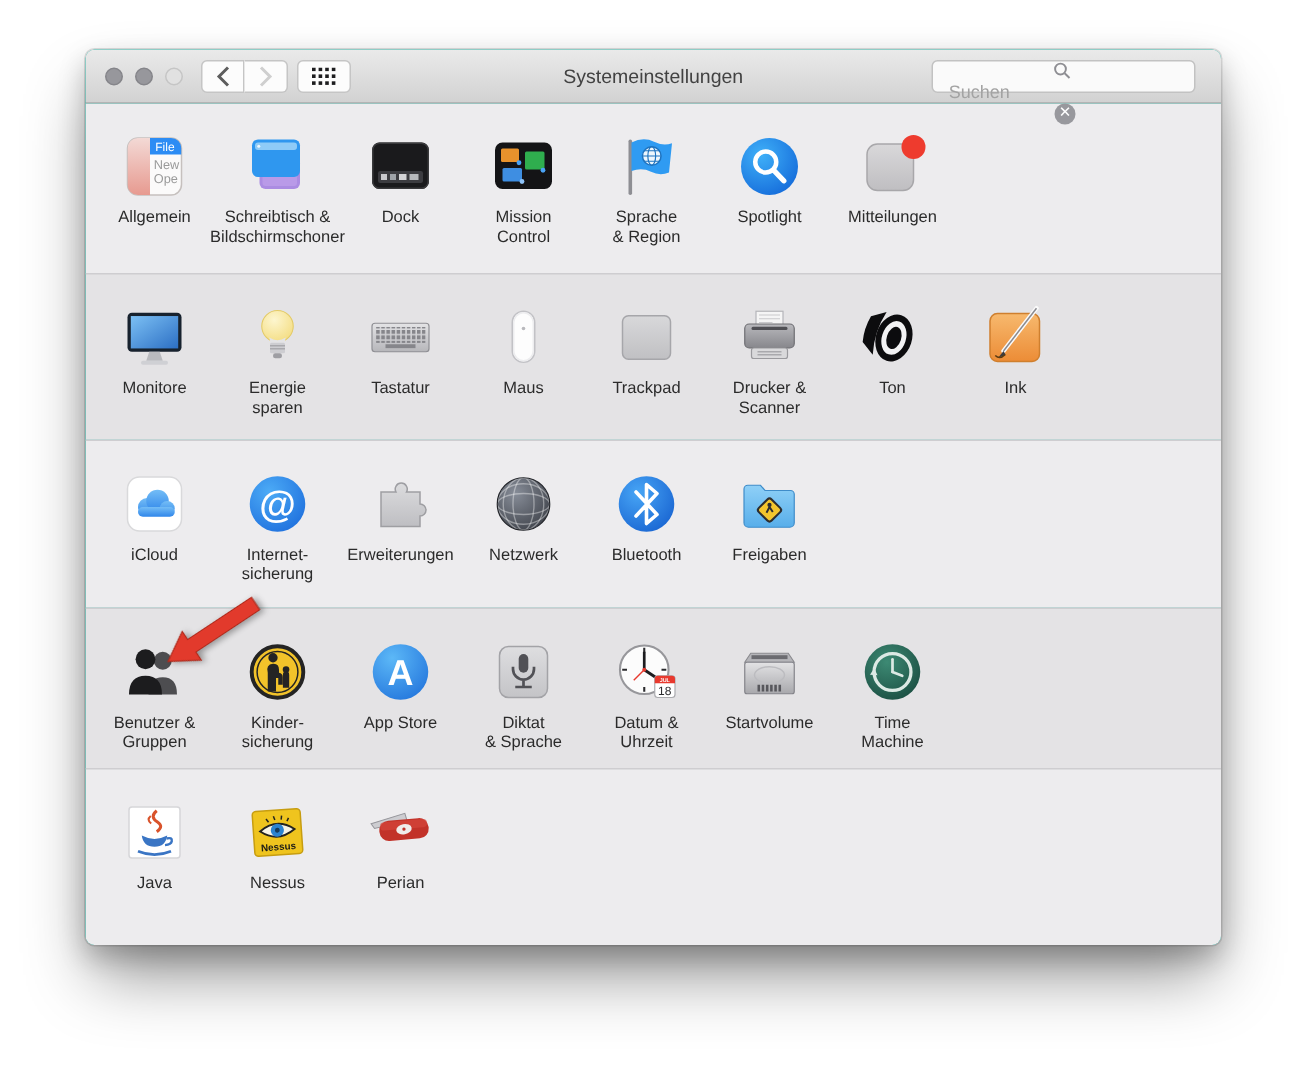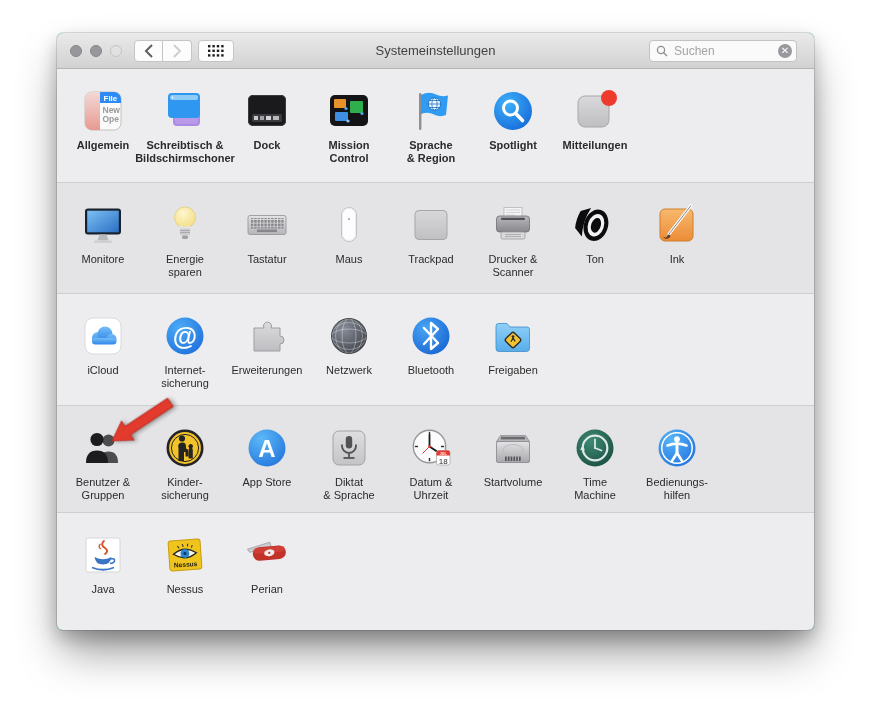--- a/index.html
+++ b/index.html
@@ -10,29 +10,29 @@
   .lights{position:absolute;left:13px;top:12px;display:flex;gap:8px;}
   .light{width:12px;height:12px;border-radius:50%;box-sizing:border-box;}
   .l-close,.l-min{background:#97979c;border:1px solid #85858a;}
   .l-zoom{background:#e1e1e1;border:1px solid #c5c5c5;}
   .navgroup{position:absolute;left:77px;top:7px;display:flex;}
   .navbtn{width:29px;height:22px;background:#fcfcfc;border:1px solid #c5c5c5;display:flex;align-items:center;justify-content:center;box-sizing:border-box;}
   .navbtn.back{border-radius:4px 0 0 4px;}
   .navbtn.fwd{border-radius:0 4px 4px 0;border-left:none;}
   .gridbtn{position:absolute;left:141px;top:7px;width:36px;height:22px;background:#fcfcfc;border:1px solid #c5c5c5;border-radius:4px;display:flex;align-items:center;justify-content:center;box-sizing:border-box;}
   .wtitle{position:absolute;left:0;right:0;top:0;line-height:35px;text-align:center;font-size:13px;color:#424242;}
-  .search{position:absolute;right:17px;top:7px;width:148px;height:22px;box-sizing:border-box;border:1px solid #c2c2c2;border-radius:4px;background:#fafafa;display:flex;align-items:center;padding:0 4px 0 6px;}
+  .search{position:absolute;right:17px;top:7px;width:176px;height:22px;box-sizing:border-box;border:1px solid #c2c2c2;border-radius:4px;background:#fafafa;display:flex;align-items:center;padding:0 4px 0 6px;flex-direction:column;}
   .search input{flex:1;min-width:0;border:none;outline:none;background:transparent;font-size:12px;color:#333;font-family:"Liberation Sans",sans-serif;}
   .search input::placeholder{color:#a3a3a3;}
   .clear{width:14px;height:14px;border-radius:50%;background:#98989d;color:#fff;font-size:10px;line-height:14px;text-align:center;flex:0 0 auto;cursor:pointer;}
   .band{box-sizing:border-box;display:flex;padding-left:5px;padding-top:19px;}
   .b-light{background:#edecee;}
   .b-dark{background:#e4e3e5;}
   .band+.band{border-top:1px solid #cecdd0;}
-  #r1{height:113px;font-weight:bold;} #r2{height:111px;} #r3{height:112px;} #r4{height:107px;} #r5{height:118px;}
+  #r1{height:113px;} #r2{height:111px;} #r3{height:112px;} #r4{height:107px;} #r5{height:118px;}
   .item{width:82px;display:flex;flex-direction:column;align-items:center;cursor:default;flex:0 0 auto;}
   .icon{width:46px;height:46px;margin-bottom:5px;}
   .plabel{font-size:11px;line-height:13px;color:#2b2b2b;text-align:center;white-space:pre-line;width:106px;margin:0 -12px;}
   .overlay{position:absolute;left:0;top:0;width:872px;height:710px;pointer-events:none;z-index:50;}
 </style>
 </head>
 <body>
 
 <div class="window">
   <div class="titlebar">
@@ -563,40 +563,20 @@
             <circle cx="23" cy="23" r="18.5" fill="url(#g29)"></circle>
             <circle cx="23" cy="23" r="12.3" fill="none" stroke="#dce9e4" stroke-width="2.2"></circle>
             <path d="M10.8 20.5 l-2.8 4.3 5 0.4 z" fill="#dce9e4"></path>
             <line x1="23" y1="23" x2="23" y2="14.5" stroke="#dce9e4" stroke-width="1.8" stroke-linecap="round"></line>
             <line x1="23" y1="23" x2="29.5" y2="25.5" stroke="#dce9e4" stroke-width="1.8" stroke-linecap="round"></line>
           </svg>
       </div>
       <div class="plabel">Time
 Machine</div>
     </div>
-    <div class="item">
-      <div class="icon">
-        <svg width="46" height="46" viewBox="0 0 46 46">
-            <defs>
-              <radialGradient id="g30" cx="0.35" cy="0.28" r="1">
-                <stop offset="0" stop-color="#55b4f7"></stop>
-                <stop offset="1" stop-color="#1a66d9"></stop>
-              </radialGradient>
-            </defs>
-            <circle cx="23" cy="23" r="18.5" fill="url(#g30)"></circle>
-            <circle cx="23" cy="23" r="15.2" fill="none" stroke="#ffffff" stroke-width="1.5"></circle>
-            <circle cx="23" cy="14.2" r="2.9" fill="#fff"></circle>
-            <path d="M13.5 20.5 Q23 16.8 32.5 20.5" stroke="#fff" stroke-width="2.6" fill="none" stroke-linecap="round"></path>
-            <path d="M23 18.5 L23 28" stroke="#fff" stroke-width="3" stroke-linecap="round"></path>
-            <path d="M23 28 L17.8 36.3 M23 28 L28.2 36.3" stroke="#fff" stroke-width="2.6" stroke-linecap="round" fill="none"></path>
-          </svg>
-      </div>
-      <div class="plabel">Bedienungs-
-hilfen</div>
-    </div>
   </div>
 
   <div class="band b-light" id="r5">
     <div class="item">
       <div class="icon">
         <svg width="46" height="46" viewBox="0 0 46 46">
             <rect x="6" y="6" width="34" height="34" rx="2" fill="#fff" stroke="#d6d6d9"></rect>
             <path d="M24.5 8.5 q-5 4 0.5 7.5 q4.5 3 -0.5 6.5" fill="none" stroke="#d9532b" stroke-width="2"></path>
             <path d="M20.5 12 q-3 2.5 0.3 5" fill="none" stroke="#d9532b" stroke-width="1.4"></path>
             <path d="M14.5 25 q8.5 4.5 17 0 q-1 7.5 -8.5 7.5 q-7.5 0 -8.5 -7.5" fill="#3a75c4"></path>

